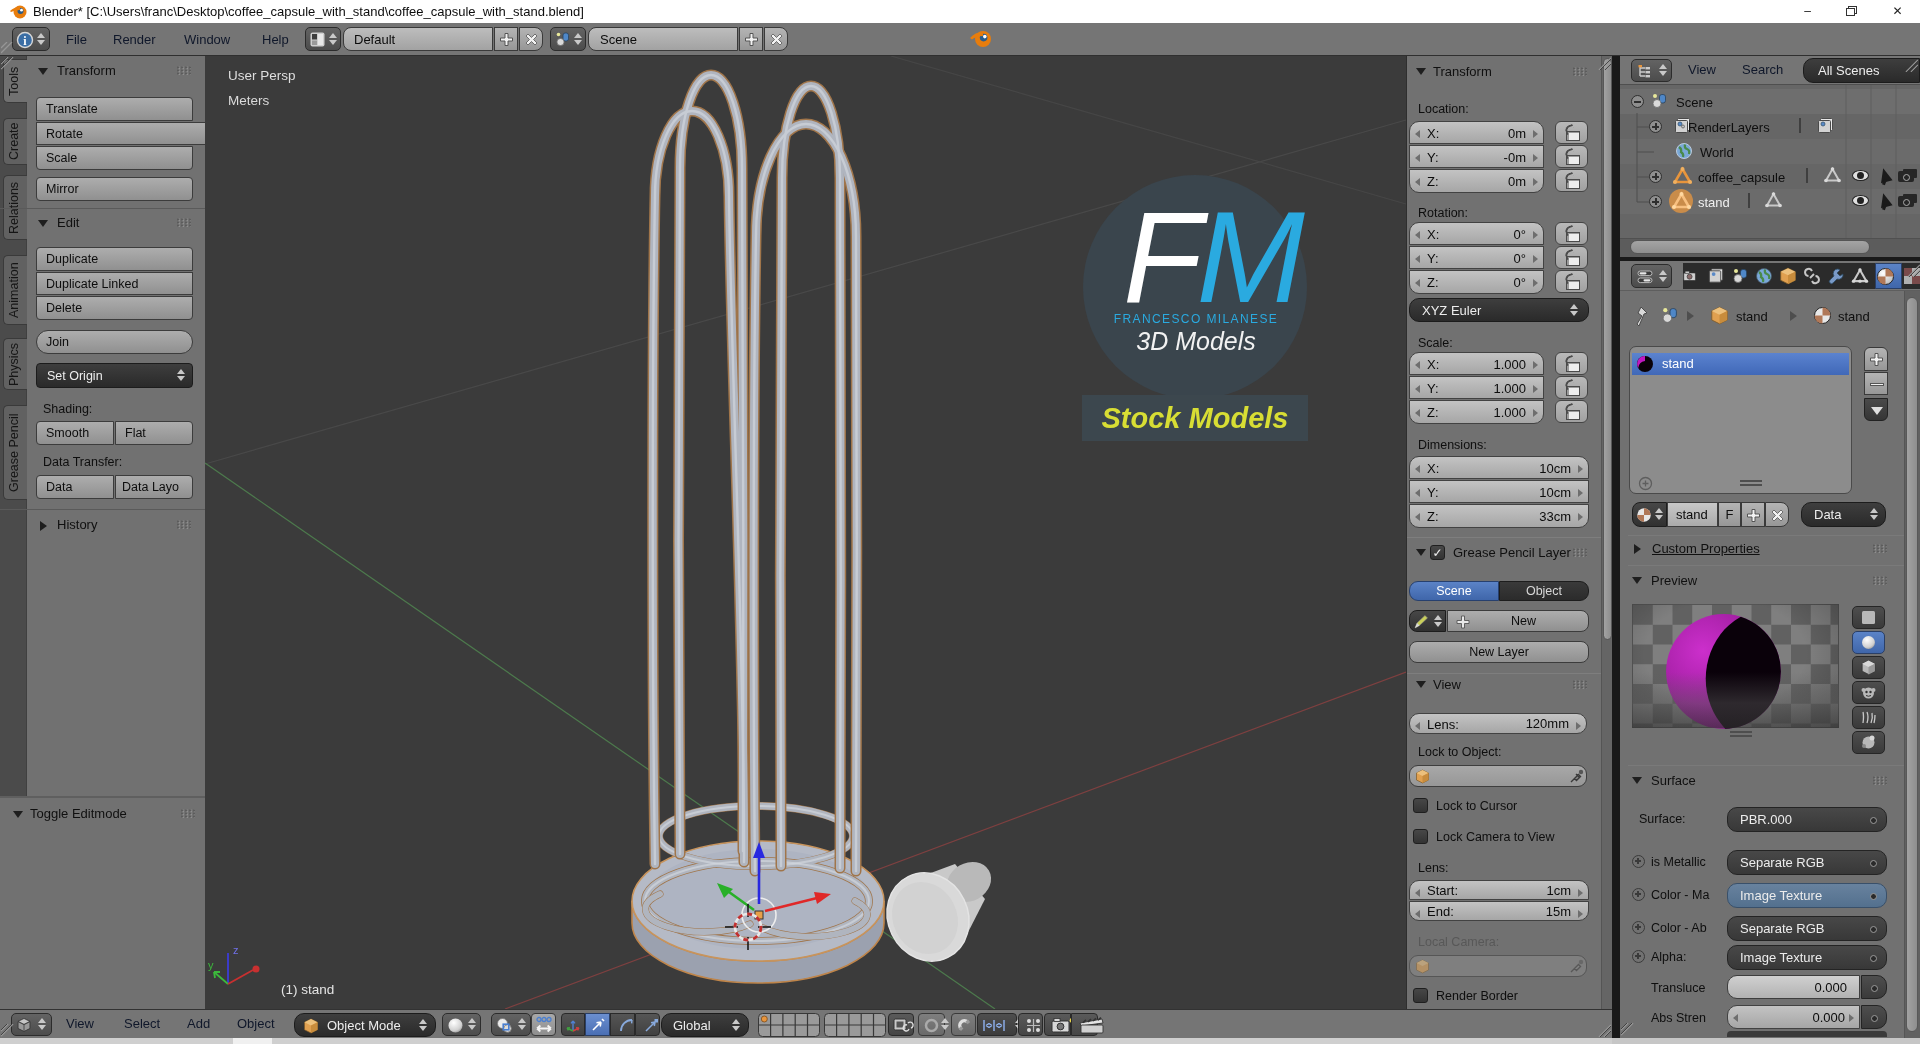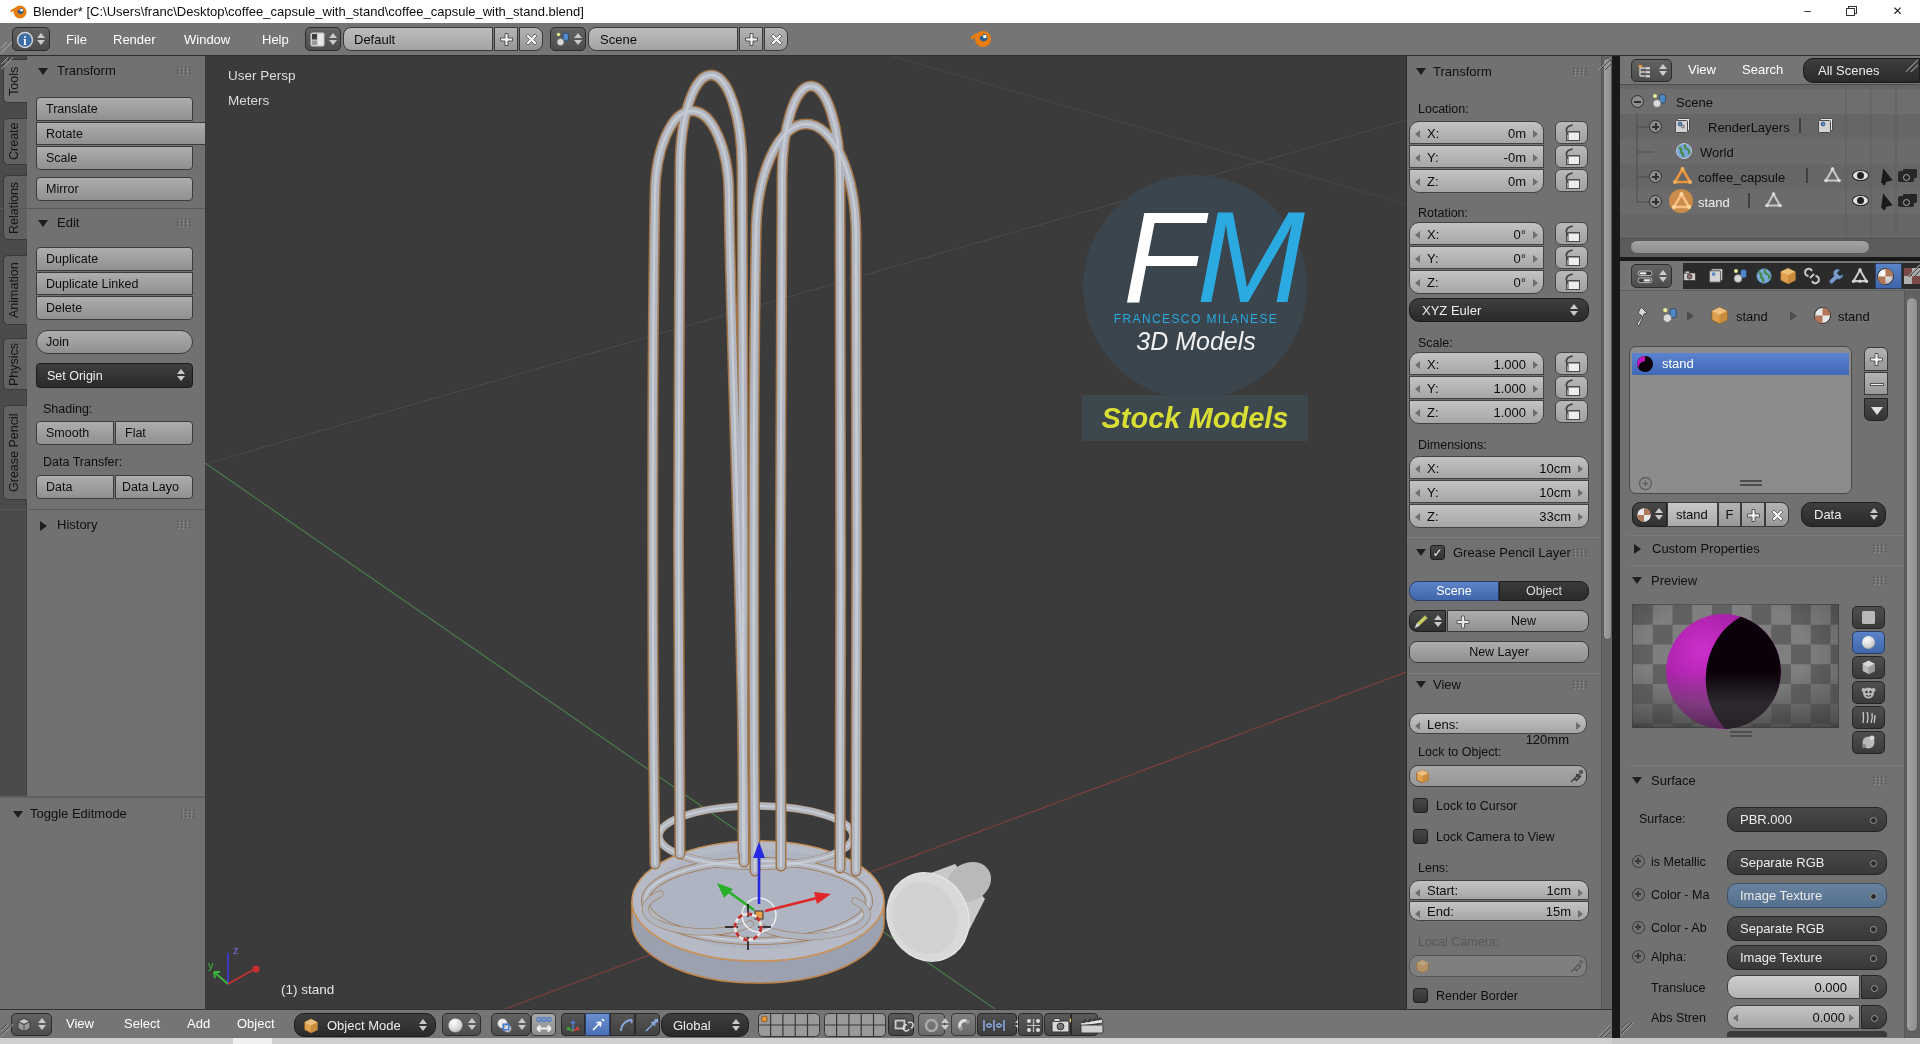--- a/index.html
+++ b/index.html
@@ -8,21 +8,21 @@
 #root { position:absolute; top:0; left:0; width:1920px; height:1044px; background:#111; }
 .abs { position:absolute; }
 
 
 #titlebar { left:0; top:0; width:1920px; height:23px; background:#ffffff; color:#0d0d0d; font-size:13px; }
 #titletext { left:33px; top:4px; }
 .winbtn { top:3px; width:17px; height:17px; color:#222; font-size:12px; text-align:center; line-height:17px; }
 
 
 #infobar { left:0; top:23px; width:1920px; height:33px; background:#757575; border-bottom:1px solid #2f2f2f; }
-.menutxt { color:#ffffff; font-size:13px; top:9px; }
+.menutxt { color:#0f172a; font-size:13px; top:9px; }
 .ebtn { background:linear-gradient(#636363,#4c4c4c); border:1px solid #2c2c2c; border-radius:5px; }
 .updown { position:absolute; width:9px; }
 .updown:before { content:""; position:absolute; left:0; top:0; border-left:4px solid transparent; border-right:4px solid transparent; border-bottom:5px solid #c9c9c9; }
 .updown:after { content:""; position:absolute; left:0; top:7px; border-left:4px solid transparent; border-right:4px solid transparent; border-top:5px solid #c9c9c9; }
 .fieldlight { background:linear-gradient(#bdbdbd,#a2a2a2); border:1px solid #3a3a3a; color:#0c0c0c; font-size:13px; }
 .btnlight { background:linear-gradient(#b4b4b4,#979797); border:1px solid #3a3a3a; color:#111; }
 .dropdark { background:linear-gradient(#3e3e3e,#2a2a2a); border:1px solid #1c1c1c; border-radius:10px; color:#ededed; font-size:13px; }
 .panelhdr { color:#101010; font-size:13px; }
 .dots { width:15px; height:9px; background-image:radial-gradient(circle, #5c5c5c 1px, rgba(0,0,0,0) 1.2px), radial-gradient(circle, #8f8f8f 1px, rgba(0,0,0,0) 1.2px); background-size:4px 3px; background-position:0 0, 1px 1px; }
 .tri-r { width:0; height:0; border-top:5px solid transparent; border-bottom:5px solid transparent; border-left:7px solid #1e1e1e; }
@@ -423,21 +423,21 @@
     </div>
     <div class="abs toolbtn" style="left:2px;top:585px;width:180px;height:22px;border-radius:8px;line-height:21px;text-align:center;padding-left:0;">New Layer</div>
 
     <div class="abs" style="left:0px;top:617px;width:194px;height:1px;background:#5a5a5a;border-bottom:1px solid #7e7e7e;"></div>
     <div class="abs tri-d" style="left:9px;top:625px;"></div>
     <div class="abs panelhdr" style="left:26px;top:621px;">View</div>
     <div class="abs dots" style="left:165px;top:624px;"></div>
 
     <div class="abs numfield arrL arrR" style="left:2px;top:657px;width:178px;height:21px;border-radius:10px;">
         <span class="abs" style="left:17px;top:3px;">Lens:</span>
-        <span class="abs" style="right:17px;top:18px;">120mm</span>
+        <span class="abs" style="right:17px;top:2px;">120mm</span>
       </div>
     <div class="abs lbl" style="left:11px;top:689px;">Lock to Object:</div>
     <div class="abs" style="left:2px;top:709px;width:178px;height:22px;background:linear-gradient(#a8a8a8,#979797);border:1px solid #3e3e3e;border-radius:9px;">
       <svg class="abs" style="left:5px;top:3px" width="15" height="15" viewBox="0 0 15 15">
           <path d="M7.5,1 L13.5,4 L13.5,11 L7.5,14 L1.5,11 L1.5,4 Z" fill="#e0a050" stroke="#7c5a28" stroke-width="0.7"></path>
           <path d="M7.5,1 L13.5,4 L7.5,7 L1.5,4 Z" fill="#ecc07c"></path>
           <path d="M7.5,7 L13.5,4 L13.5,11 L7.5,14 Z" fill="#c88c3c"></path>
         </svg>
       <svg class="abs" style="left:160px;top:3px" width="14" height="14" viewBox="0 0 14 14">
           <path d="M1,13 L6,8 M6,5 L9,8 M4.5,9.5 l4,-4 l2,2 l-4,4 z" stroke="#3a3a3a" stroke-width="1.4" fill="#888"></path>
@@ -655,21 +655,21 @@
       </svg>
     <div class="abs otxt" style="left:56px;top:39px;">Scene</div>
 
     <div class="abs oplus" style="left:29px;top:64px;"></div>
     <svg class="abs" style="left:53px;top:61px" width="19" height="18" viewBox="0 0 19 18">
         <rect x="4.5" y="1.5" width="12" height="12" rx="1" fill="#e8e8e8" stroke="#4a4a4a" stroke-width="1"></rect>
         <rect x="2.5" y="3.5" width="12" height="12" rx="1" fill="#d2d2d2" stroke="#4a4a4a" stroke-width="1"></rect>
         <circle cx="7" cy="7" r="2" fill="#5a8ac8" stroke="#2d4d66" stroke-width="0.7"></circle>
         <circle cx="10" cy="9.5" r="1.5" fill="#c0c0c0" stroke="#555" stroke-width="0.7"></circle>
       </svg>
-    <div class="abs otxt" style="left:88px;top:64px;">RenderLayers</div>
+    <div class="abs otxt" style="left:68px;top:64px;">RenderLayers</div>
     <div class="abs" style="left:179px;top:62px;width:2px;height:15px;background:#3f3f3f;"></div>
     <svg class="abs" style="left:196px;top:61px" width="19" height="18" viewBox="0 0 19 18">
         <rect x="4.5" y="1.5" width="12" height="12" rx="1" fill="#e8e8e8" stroke="#4a4a4a" stroke-width="1"></rect>
         <rect x="2.5" y="3.5" width="12" height="12" rx="1" fill="#d2d2d2" stroke="#4a4a4a" stroke-width="1"></rect>
         <circle cx="7" cy="7" r="2" fill="#5a8ac8" stroke="#2d4d66" stroke-width="0.7"></circle>
       </svg>
 
     <svg class="abs" style="left:55px;top:86px" width="18" height="18" viewBox="0 0 18 18">
         <circle cx="9" cy="9" r="7.5" fill="#7aa8d8" stroke="#bcd" stroke-width="1"></circle>
         <path d="M4,5 Q7,7 6,10 Q9,12 8,15 M10,2.5 Q9,6 12,7 Q15,8 14,12" stroke="#4a8a4a" stroke-width="2.2" fill="none"></path>
@@ -855,21 +855,21 @@
     </div>
     <div class="abs btnlight" style="left:145px;top:241px;width:24px;height:25px;border-radius:0 8px 8px 0;">
       <svg class="abs" style="left:4px;top:5px" width="15" height="15" viewBox="0 0 15 15">
           <path d="M2,4 L4,2 L7.5,5.5 L11,2 L13,4 L9.5,7.5 L13,11 L11,13 L7.5,9.5 L4,13 L2,11 L5.5,7.5 Z" fill="#f2f2f2" stroke="#555" stroke-width="0.8"></path>
         </svg>
     </div>
     <div class="abs dropdark" style="left:181px;top:241px;width:85px;height:25px;line-height:24px;padding-left:12px;">Data<div class="updown" style="left:68px;top:5px;"></div></div>
 
     <div class="abs" style="left:8px;top:274px;width:279px;height:1px;background:#5a5a5a;border-bottom:1px solid #7a7a7a;"></div>
     <div class="abs tri-r" style="left:14px;top:283px;"></div>
-    <div class="abs panelhdr" style="left:32px;top:280px;">Custom Properties</div>
+    <div class="abs panelhdr" style="left:32px;top:280px;text-decoration:underline;">Custom Properties</div>
     <div class="abs dots" style="left:252px;top:283px;"></div>
     <div class="abs" style="left:8px;top:304px;width:279px;height:1px;background:#5a5a5a;border-bottom:1px solid #7a7a7a;"></div>
 
     <div class="abs tri-d" style="left:12px;top:316px;"></div>
     <div class="abs panelhdr" style="left:31px;top:312px;">Preview</div>
     <div class="abs dots" style="left:252px;top:315px;"></div>
 
     <div class="abs" id="prevbox" style="left:12px;top:343px;width:207px;height:124px;"></div>
     <svg class="abs" style="left:44px;top:351px" width="120" height="120" viewBox="0 0 115 115">
       <defs>

